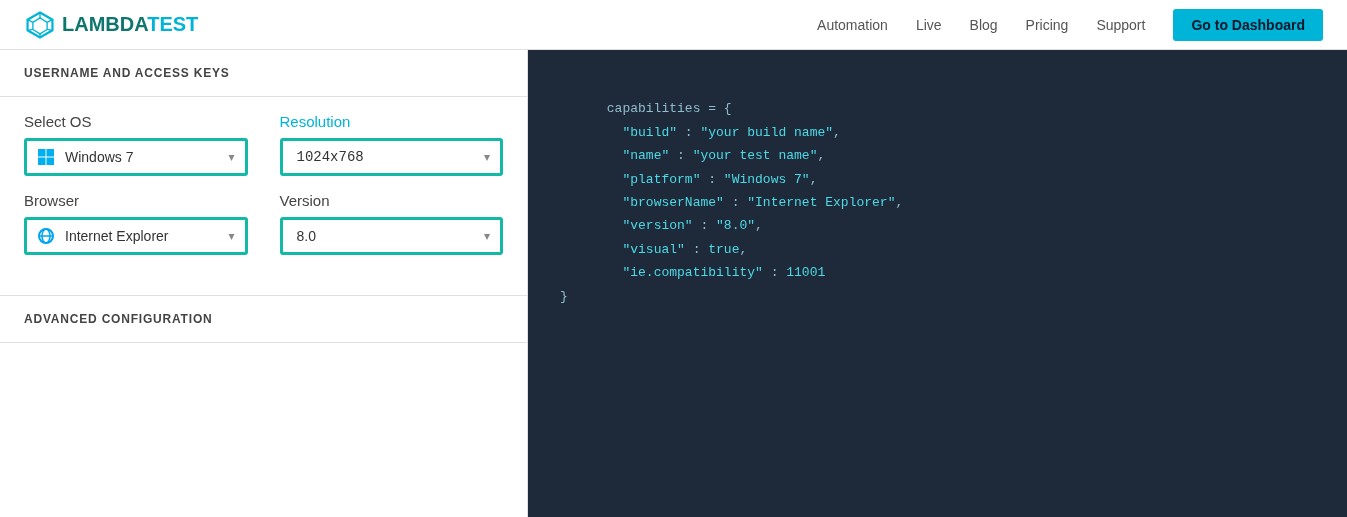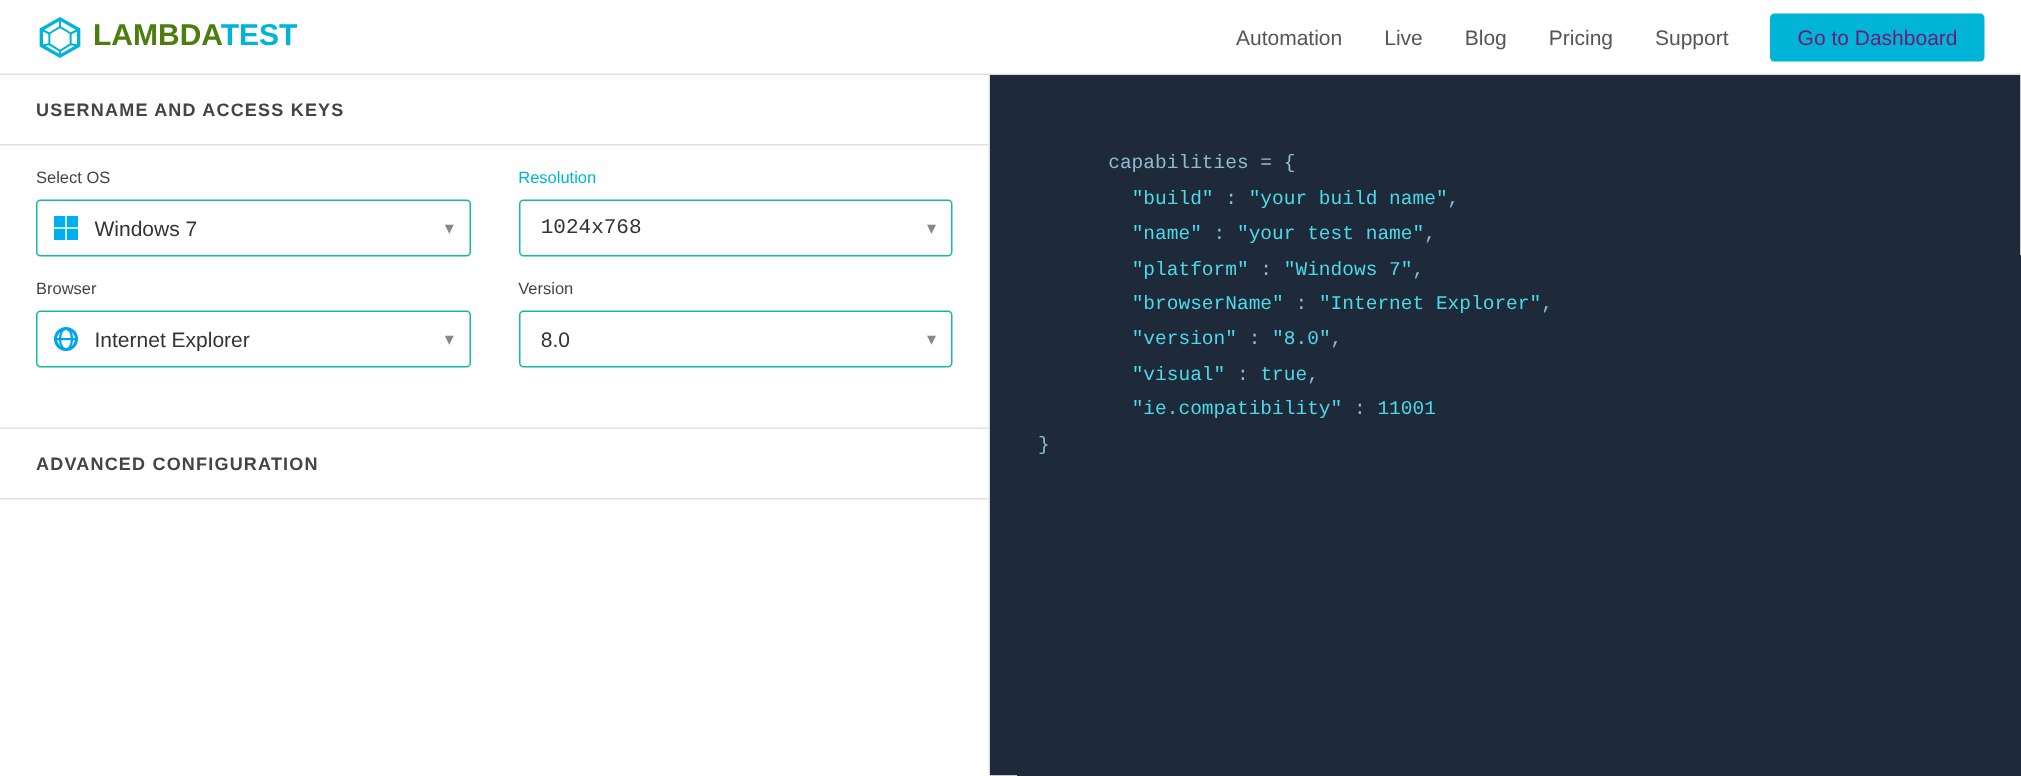--- a/index.html
+++ b/index.html
@@ -22,53 +22,53 @@
     }
     .logo-icon {
       width: 32px;
       height: 32px;
     }
     .logo-text {
       font-size: 20px;
       font-weight: 700;
       letter-spacing: 0;
     }
-    .logo-lambda { color: #4d7c0f; }
+    .logo-lambda { color: #0f766e; }
     .logo-test { color: #00b4d8; }
     .nav {
       display: flex;
       align-items: center;
       gap: 28px;
     }
     .nav-link {
       color: #555;
       font-size: 14px;
       text-decoration: none;
       cursor: pointer;
     }
     .btn-dashboard {
       background: #00b4d8;
-      color: #701a75;
+      color: #0f172a;
       border: none;
       padding: 8px 18px;
       font-size: 14px;
       border-radius: 3px;
       cursor: pointer;
-      font-weight: 400;
+      font-weight: 700;
     }
 
     
     .main-layout {
       display: flex;
       height: calc(100vh - 50px);
     }
 
     
     .left-panel {
-      width: 660px;
+      width: 528px;
       flex-shrink: 0;
       background: #fff;
       overflow-y: auto;
       border-right: 1px solid #e0e0e0;
     }
 
     .section {
       border-bottom: 1px solid #e0e0e0;
     }
     .section-header {
@@ -87,28 +87,28 @@
 
     .form-row {
       display: flex;
       gap: 32px;
       margin-bottom: 16px;
     }
     .form-group {
       flex: 1;
     }
     .form-label {
-      font-size: 11px;
+      font-size: 15px;
       color: #444;
       margin-bottom: 8px;
       display: block;
     }
     .select-wrapper {
       position: relative;
-      border: 1px solid #14b8a6;
+      border: 3px solid #14b8a6;
       border-radius: 3px;
       background: #fff;
       display: flex;
       align-items: center;
       padding: 0 10px;
       height: 38px;
       cursor: pointer;
     }
     .select-wrapper select {
       appearance: none;

